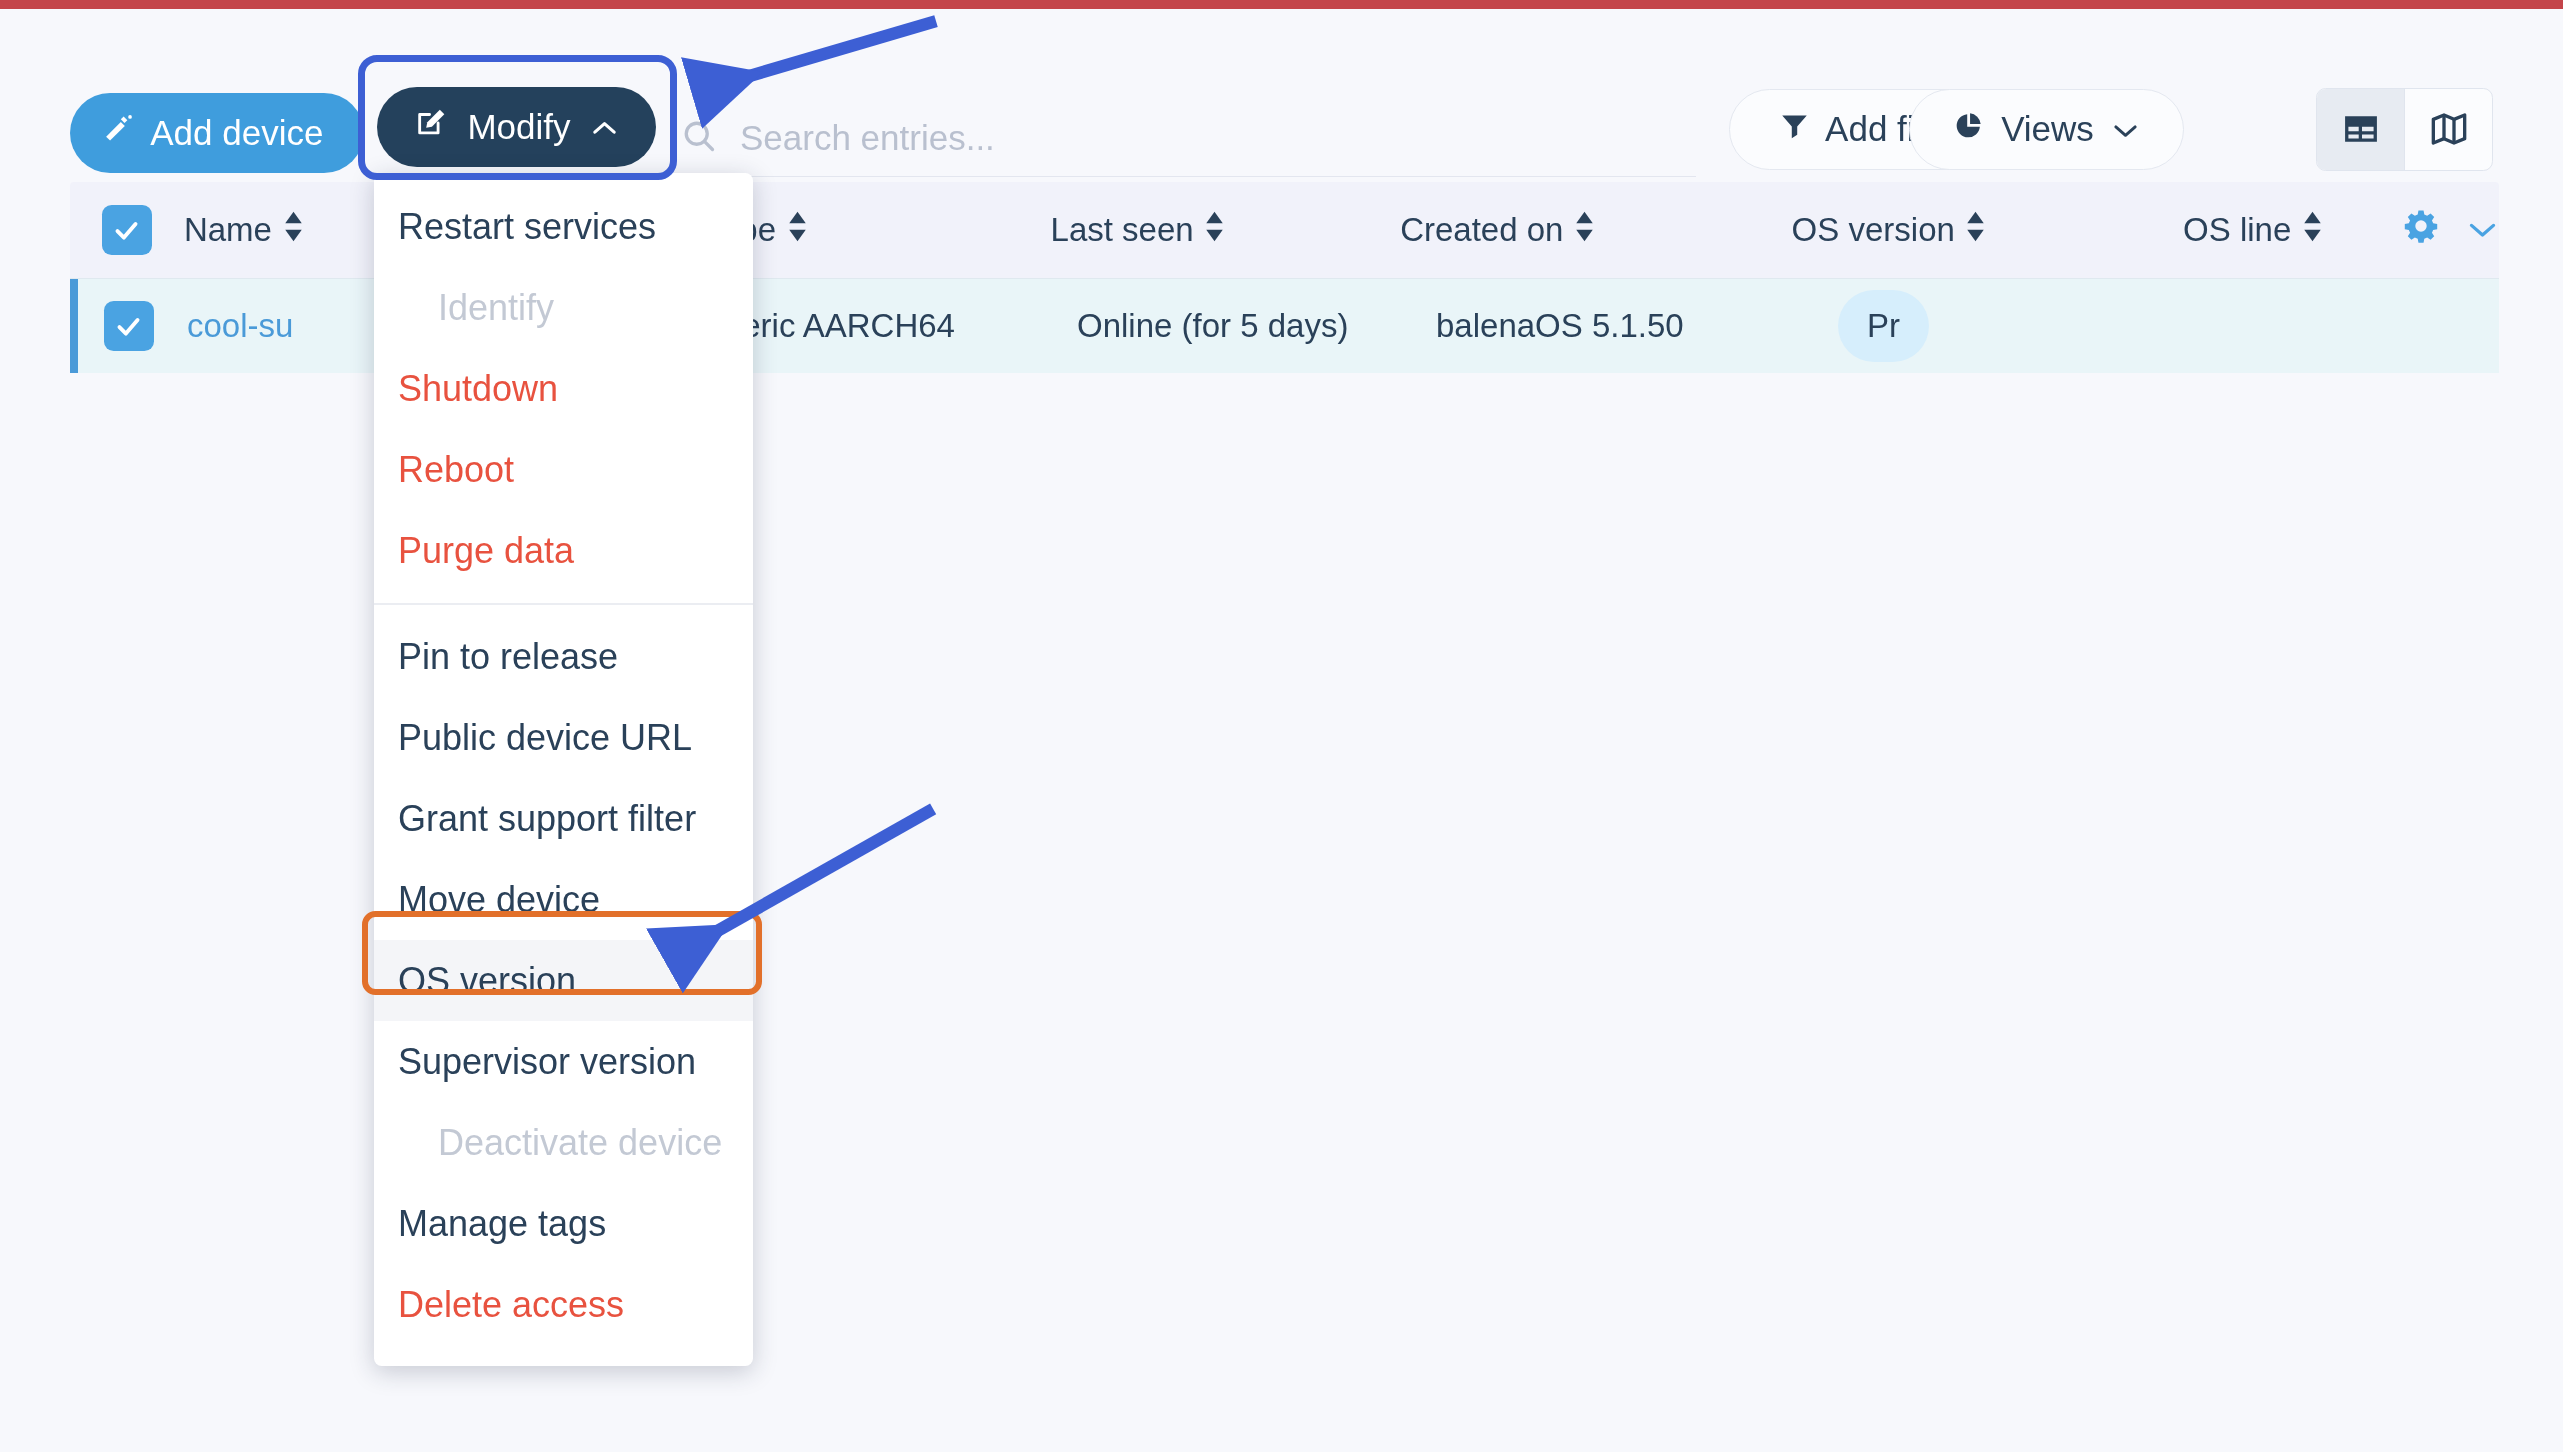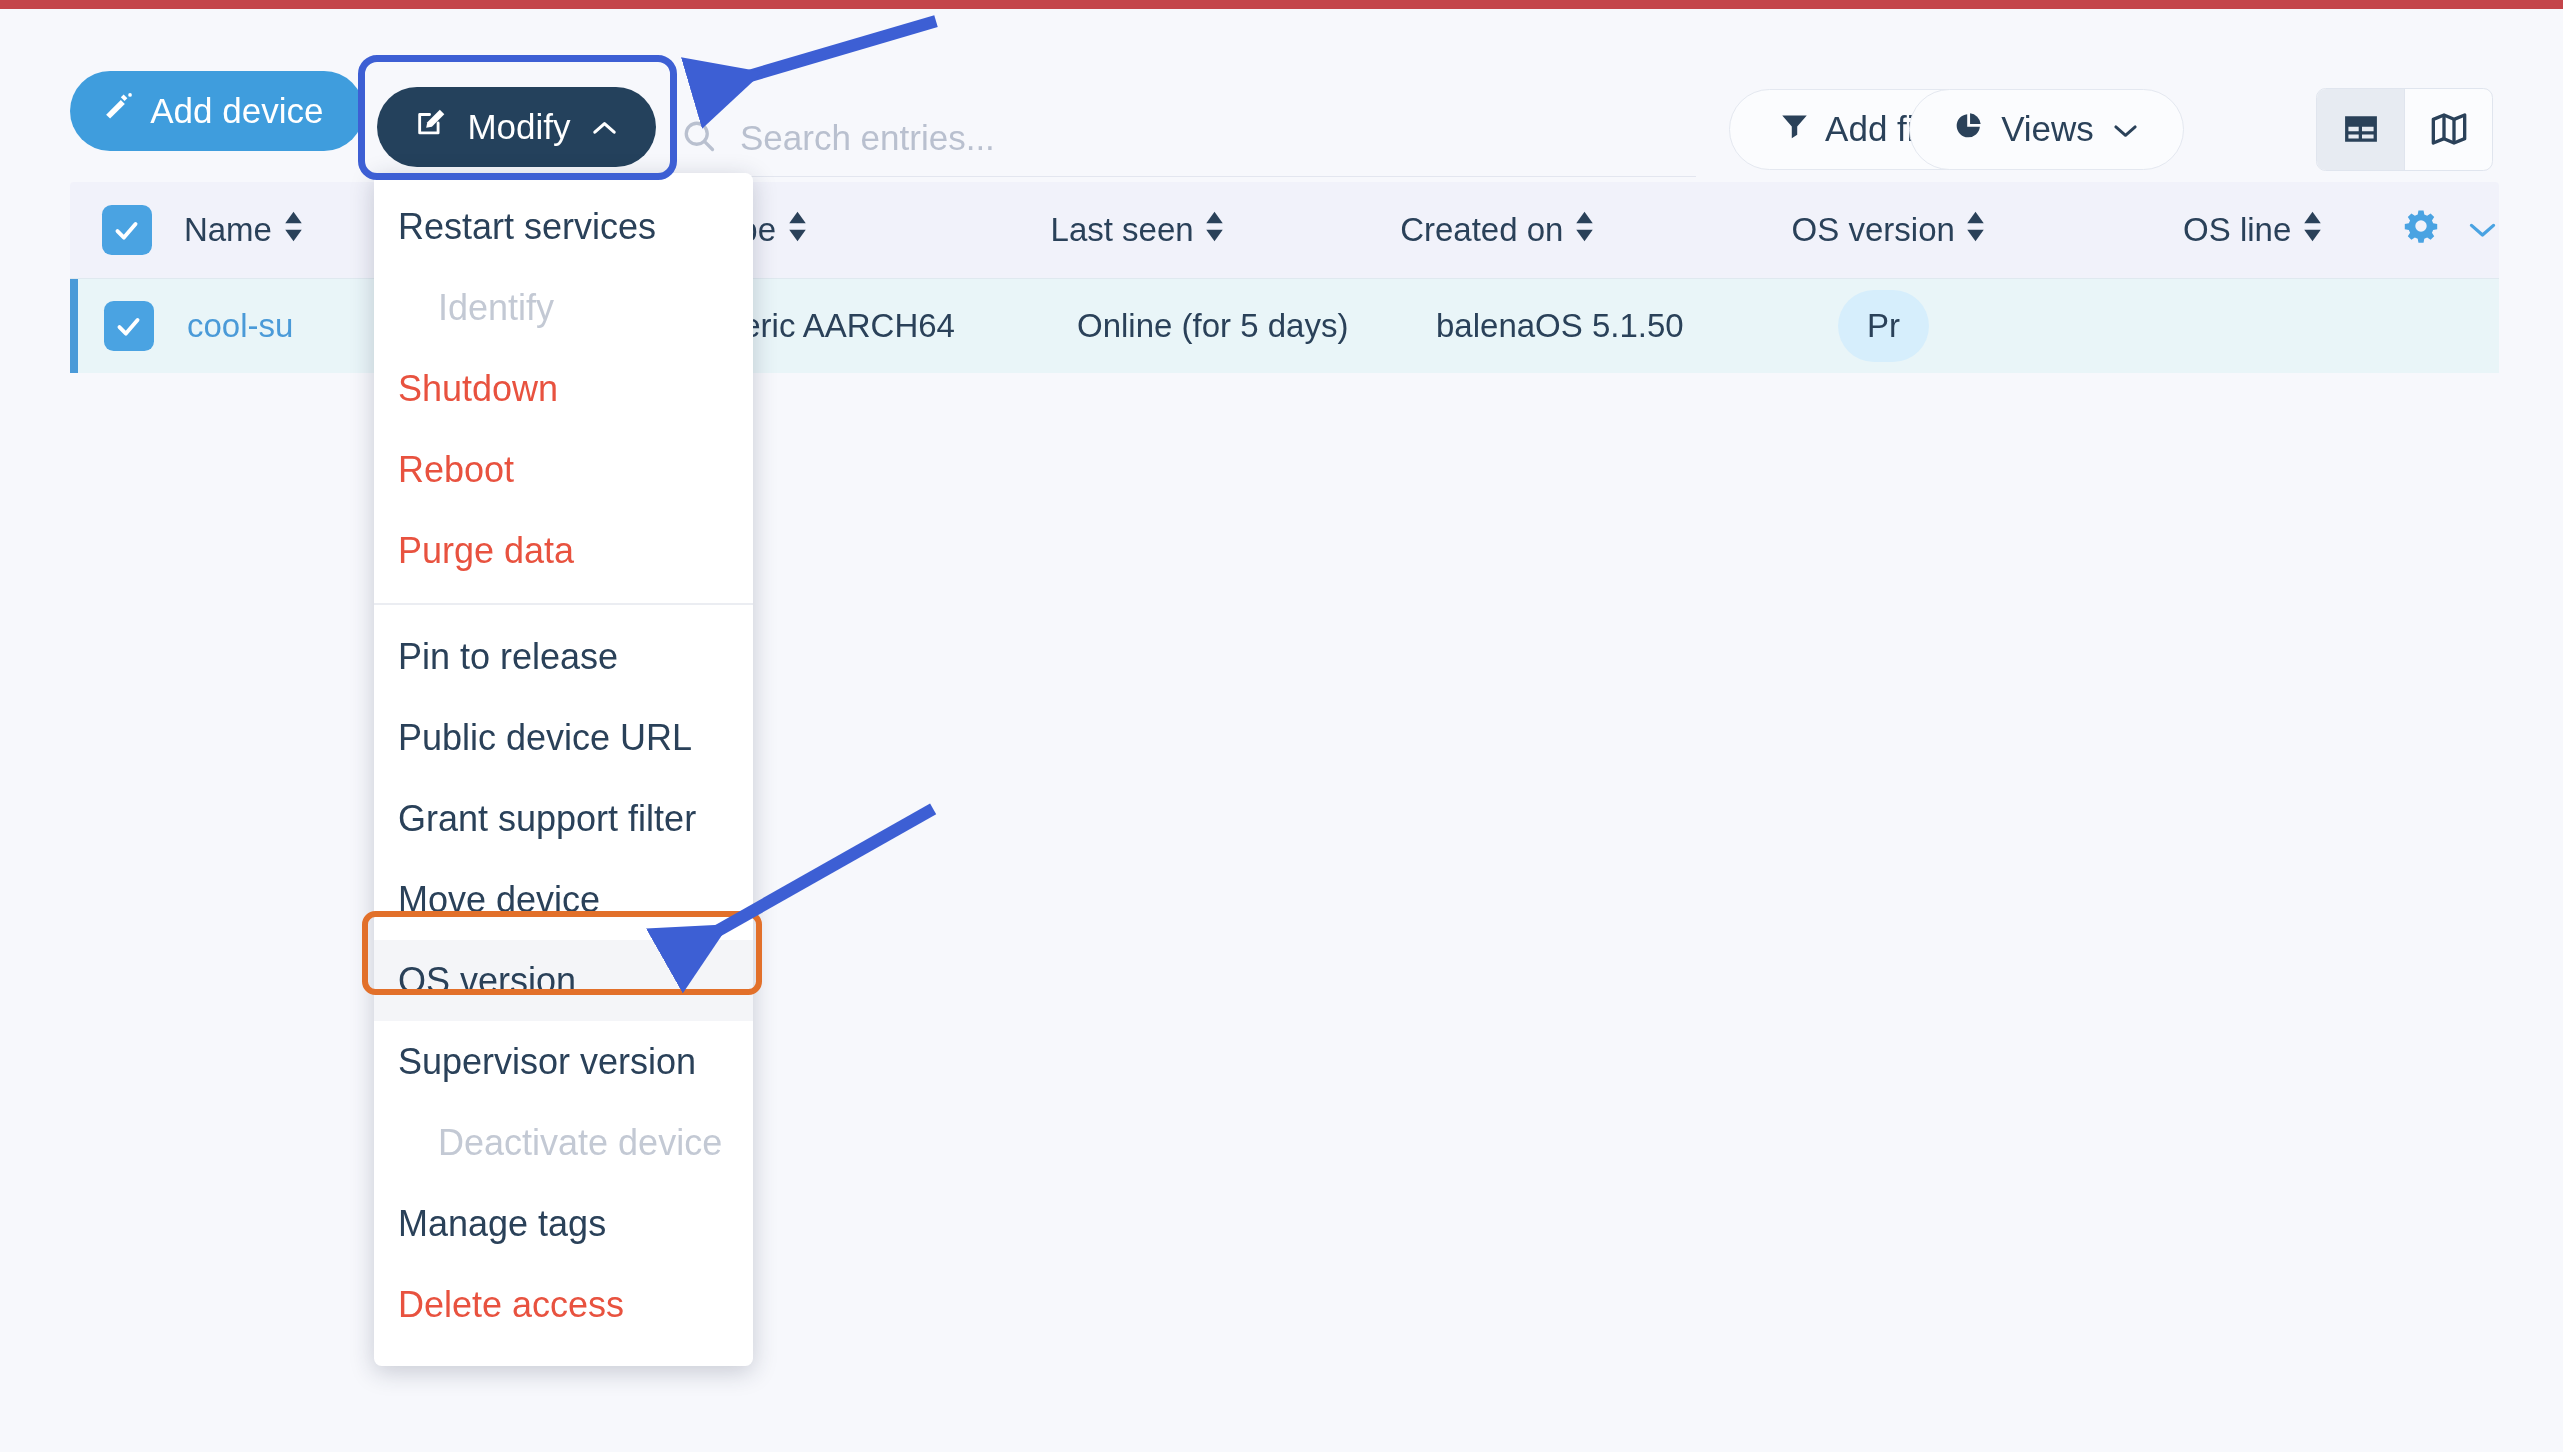--- a/index.html
+++ b/index.html
@@ -39,21 +39,21 @@
     gap: 15.3px;
     border-radius: 956px;
     font-size: 35px;
     white-space: nowrap;
     cursor: pointer;
     border: none;
   }
 
   .btn-add-device {
     position: absolute;
-    left: 70px; top: 62px;
+    left: 70px; top: 84px;
     width: 294px; height: 80px;
     background: #3f9ddd;
     color: #ffffff;
     padding-right: 9.6px;
   }
 
   .btn-modify {
     position: absolute;
     left: 377px; top: 78px;
     width: 279px; height: 80px;

